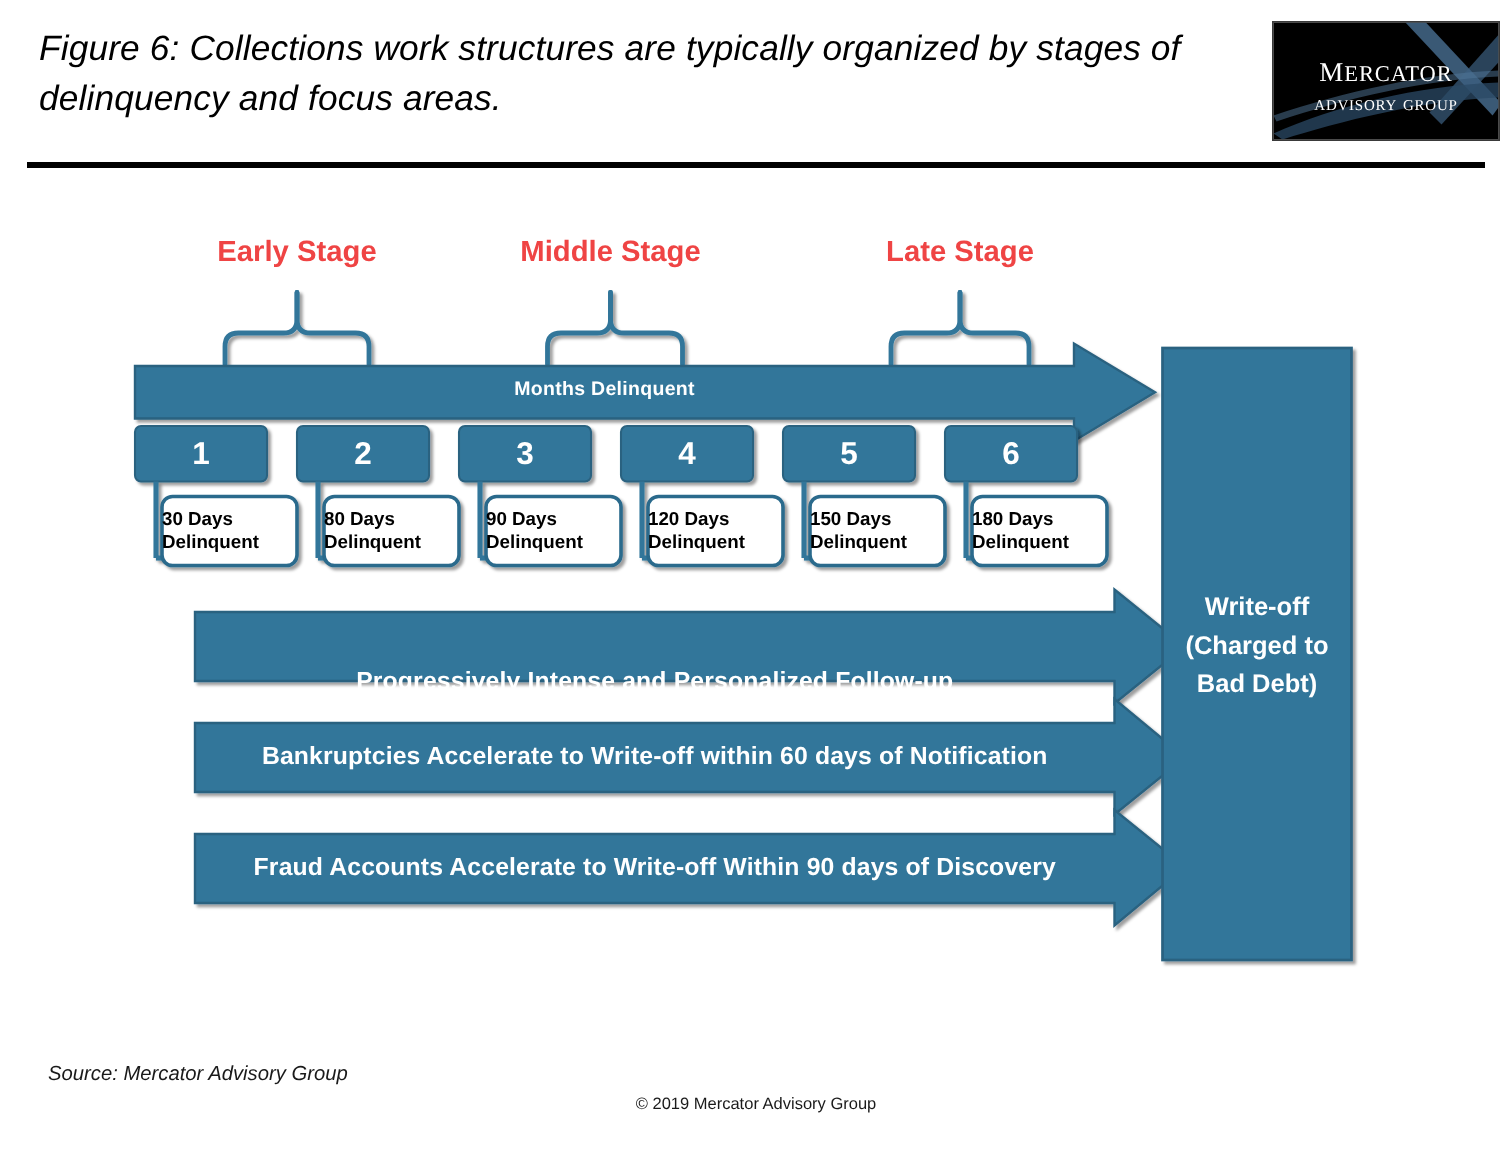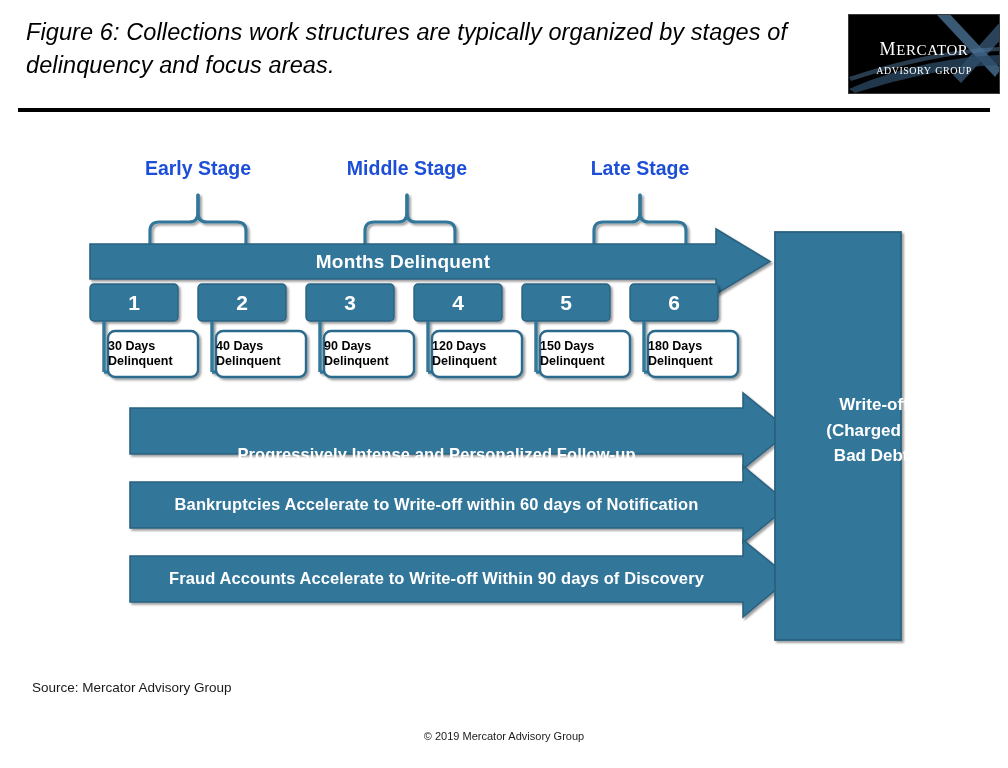--- a/index.html
+++ b/index.html
@@ -87,35 +87,35 @@
     width: 1008px;
     height: 768px;
     pointer-events: none;
   }
 
   
   .stage-label {
     position: absolute;
     font-size: 19.5px;
     font-weight: bold;
-    color: #1d4ed8;
+    color: #ef4444;
     white-space: nowrap;
     text-align: center;
   }
 
   
   .bar-text {
     position: absolute;
     color: #ffffff;
     font-weight: bold;
     white-space: nowrap;
     text-align: center;
   }
   #months-delinquent-text {
-    font-size: 19px;
+    font-size: 13px;
     letter-spacing: 0.2px;
   }
   .num-text {
     position: absolute;
     color: #ffffff;
     font-weight: bold;
     font-size: 21px;
     text-align: center;
   }
   .day-text {
@@ -138,30 +138,30 @@
   #writeoff-text {
     position: absolute;
     left: 777px;
     top: 392px;
     width: 122px;
     color: #ffffff;
     font-weight: bold;
     font-size: 17px;
     line-height: 1.5;
     text-align: center;
-    padding-left: 36px;
   }
 
   
   #source-note {
     position: absolute;
     left: 32px;
-    top: 680px;
+    top: 708px;
     font-size: 13.5px;
     color: #1a1a1a;
+    font-style: italic;
   }
   #copyright-note {
     position: absolute;
     left: 0;
     top: 730px;
     width: 1008px;
     text-align: center;
     font-size: 11px;
     color: #1a1a1a;
   }
@@ -260,21 +260,21 @@
 <div class="num-text" style="left:306px; top:291px; width:88px;">3</div>
 <div class="num-text" style="left:414px; top:291px; width:88px;">4</div>
 <div class="num-text" style="left:522px; top:291px; width:88px;">5</div>
 <div class="num-text" style="left:630px; top:291px; width:88px;">6</div>
 
 <div class="day-text" style="left:108px; top:339px; width:90px;">
   <span>30 Days</span><br>
   <span>Delinquent</span>
 </div>
 <div class="day-text" style="left:216px; top:339px; width:90px;">
-  <span>40 Days</span><br>
+  <span>80 Days</span><br>
   <span>Delinquent</span>
 </div>
 <div class="day-text" style="left:324px; top:339px; width:90px;">
   <span>90 Days</span><br>
   <span>Delinquent</span>
 </div>
 <div class="day-text" style="left:432px; top:339px; width:94px;">
   <span>120 Days</span><br>
   <span>Delinquent</span>
 </div>

